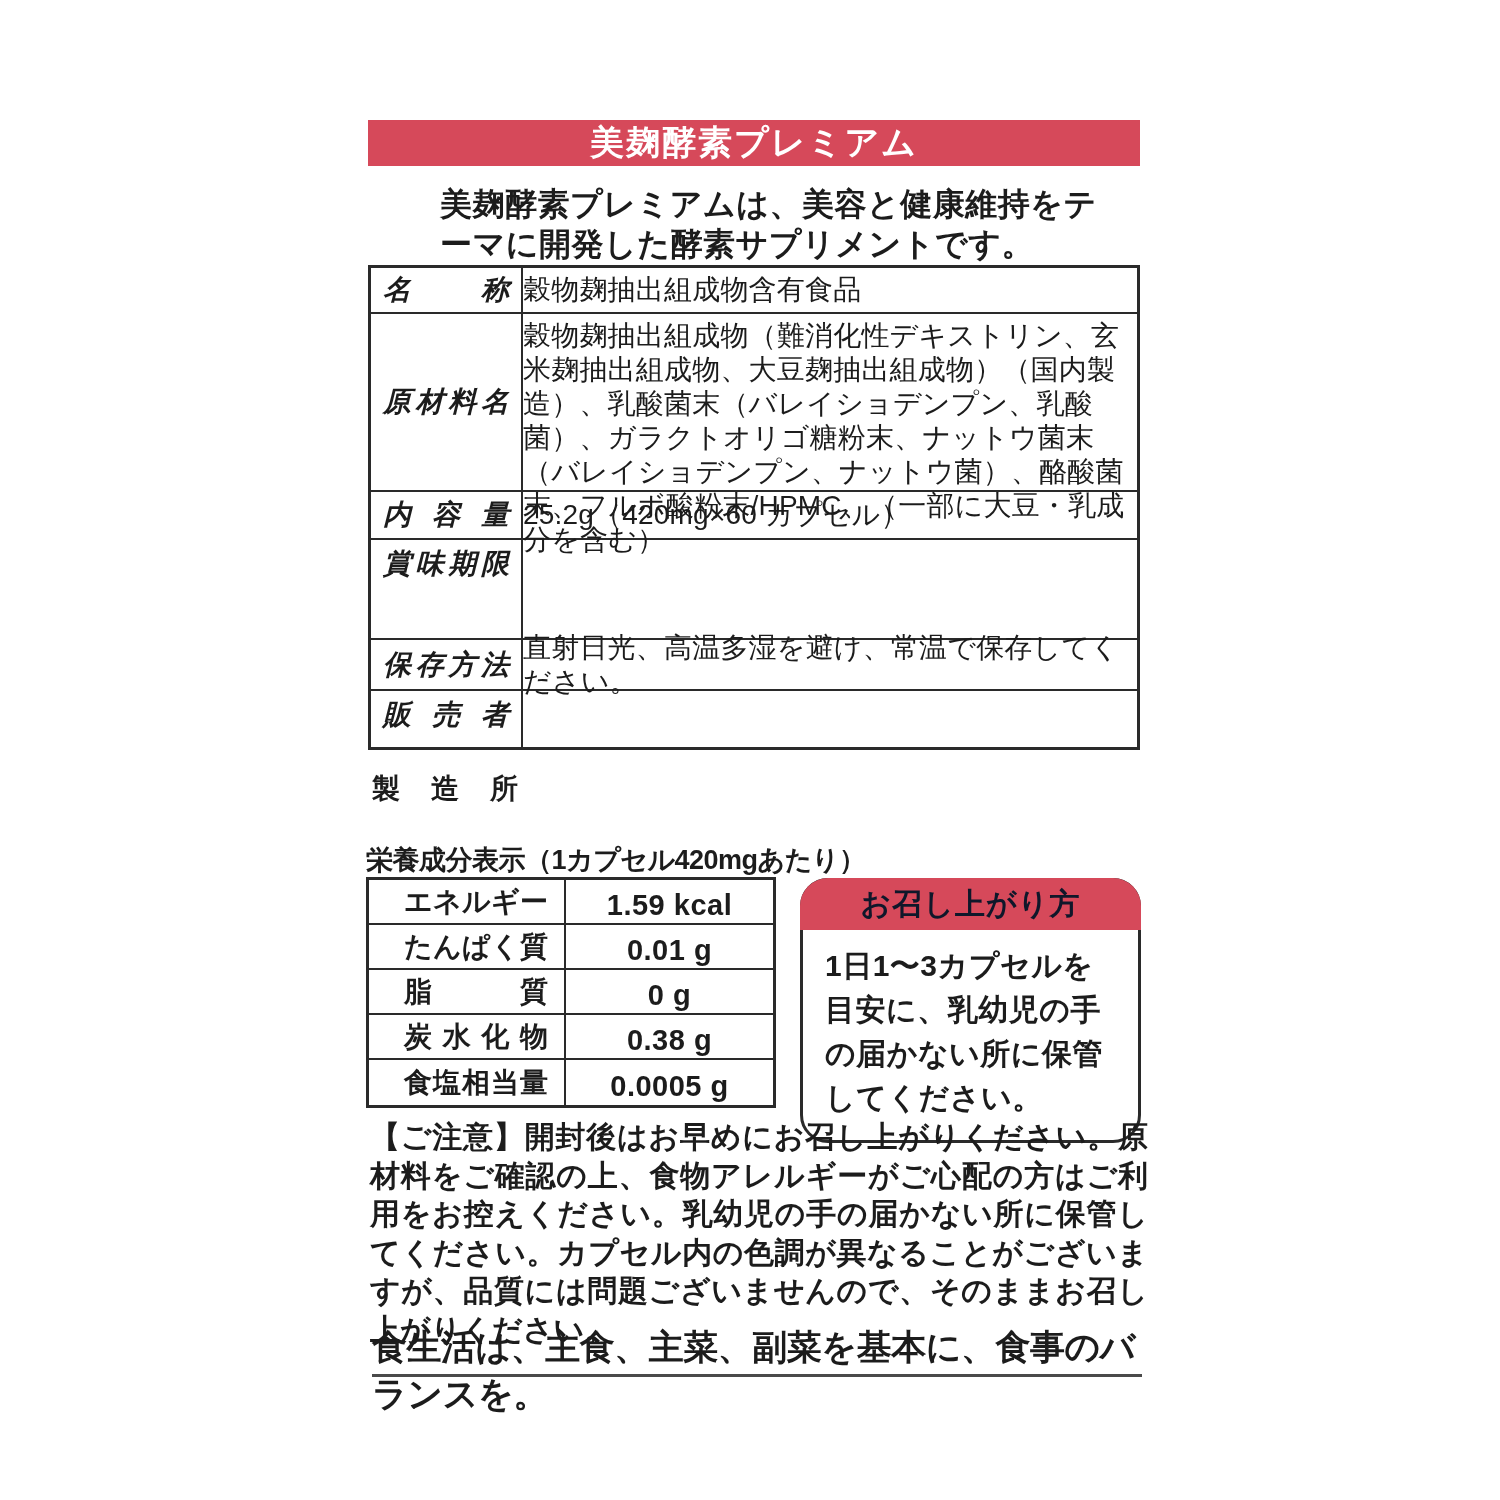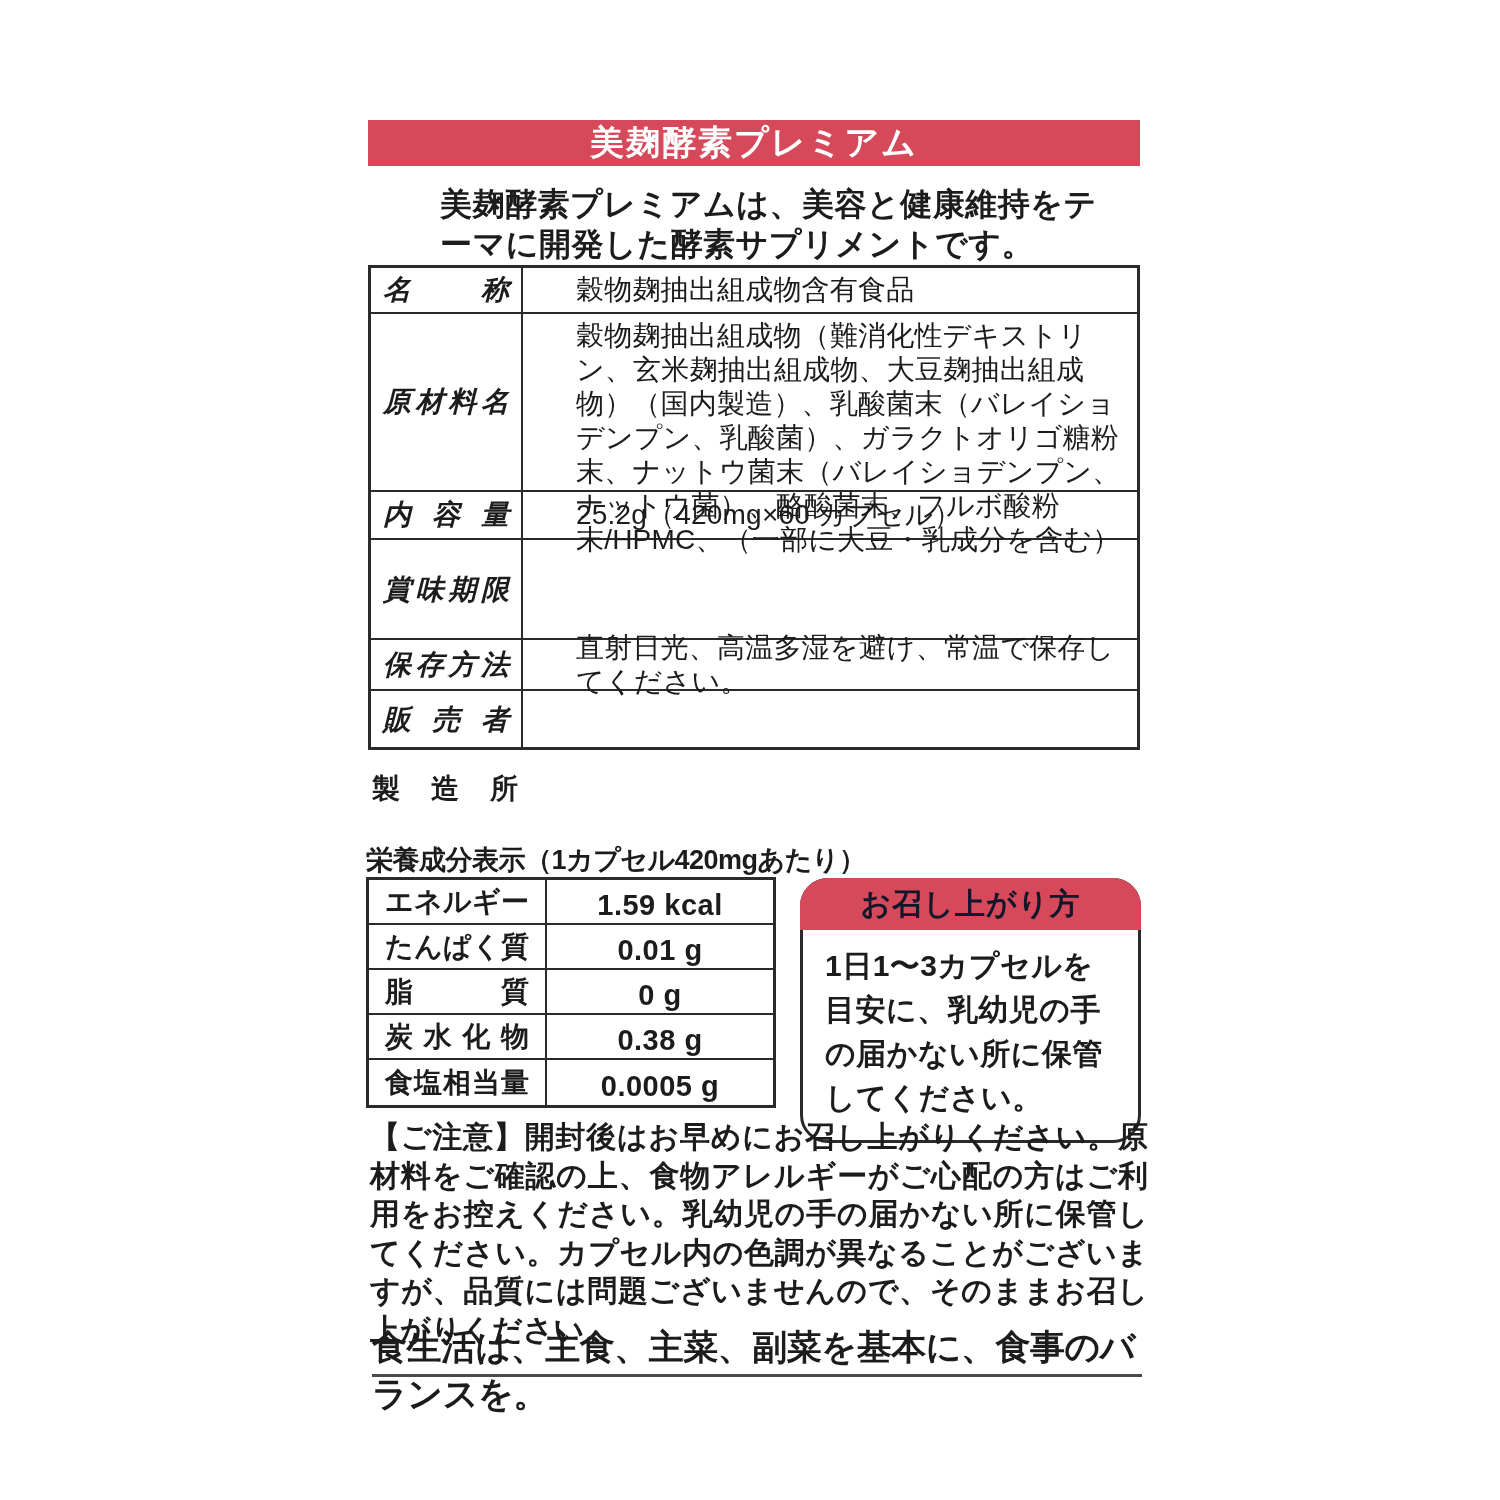--- a/index.html
+++ b/index.html
@@ -26,29 +26,29 @@
   }
   .spec-row { display: flex; border-bottom: 2px solid var(--line); }
   .spec-row:last-child { border-bottom: none; }
   .spec-label {
     width: 152px; flex: 0 0 152px; border-right: 2px solid var(--line);
     display: flex; align-items: center; padding: 4px 12px;
     font-size: 28px; font-weight: 600;
   }
   .spec-label span { display: block; width: 100%; text-align: justify; text-align-last: justify; font-style: italic; }
   .spec-value {
-    flex: 1; padding: 4px 8px; font-size: 28px; font-weight: 500;
-    display: flex; align-items: center; line-height: 34px; letter-spacing: 0.2px; margin-left: 45px;
+    flex: 1; padding: 4px 0; font-size: 28px; font-weight: 500;
+    display: flex; align-items: center; line-height: 34px; letter-spacing: 0.2px;
   }
   .r-name   { height: 46px; }
   .r-ingr   { height: 178px; }
   .r-ingr .spec-value { align-items: flex-start; padding-top: 5px; line-height: 34px; }
   .r-amt    { height: 48px; }
   .r-exp    { height: 100px; }
-  .r-exp .spec-label, .r-sell .spec-label { align-items: center; padding-top: 5px; }
+  .r-exp .spec-label, .r-sell .spec-label { align-items: flex-start; padding-top: 5px; }
   .r-store  { height: 51px; }
   .r-sell   { height: 56px; border-radius: 16px; }
 
   .manufacturer {
     position: absolute; left: 372px; top: 770px; width: 146px;
     font-size: 28px; font-weight: 600;
     text-align: justify; text-align-last: justify;
   }
 
   .nutrition-title {
@@ -57,21 +57,21 @@
   }
   .nutrition-table {
     position: absolute; left: 366px; top: 877px; width: 410px;
     border: 3px solid var(--line);
   }
   .nut-row { display: flex; height: 45px; border-bottom: 2px solid var(--line); }
   .nut-row:last-child { border-bottom: none; }
   .nut-label {
     width: 178px; flex: 0 0 178px; border-right: 2px solid var(--line);
     display: flex; align-items: center; padding: 0 16px;
-    font-size: 28px; font-weight: 600;
+    font-size: 28px; font-weight: 600; margin-left: 19px;
   }
   .nut-label span { display: block; width: 100%; text-align: justify; text-align-last: justify; }
   .nut-value {
     flex: 1; display: flex; align-items: center; justify-content: center;
     font-size: 29px; font-weight: 700; letter-spacing: 0.5px; margin-top: 8px;
   }
 
   .howto-box {
     position: absolute; left: 800px; top: 878px; width: 341px;
     border: 3px solid var(--line); border-radius: 28px; background: #fff;

